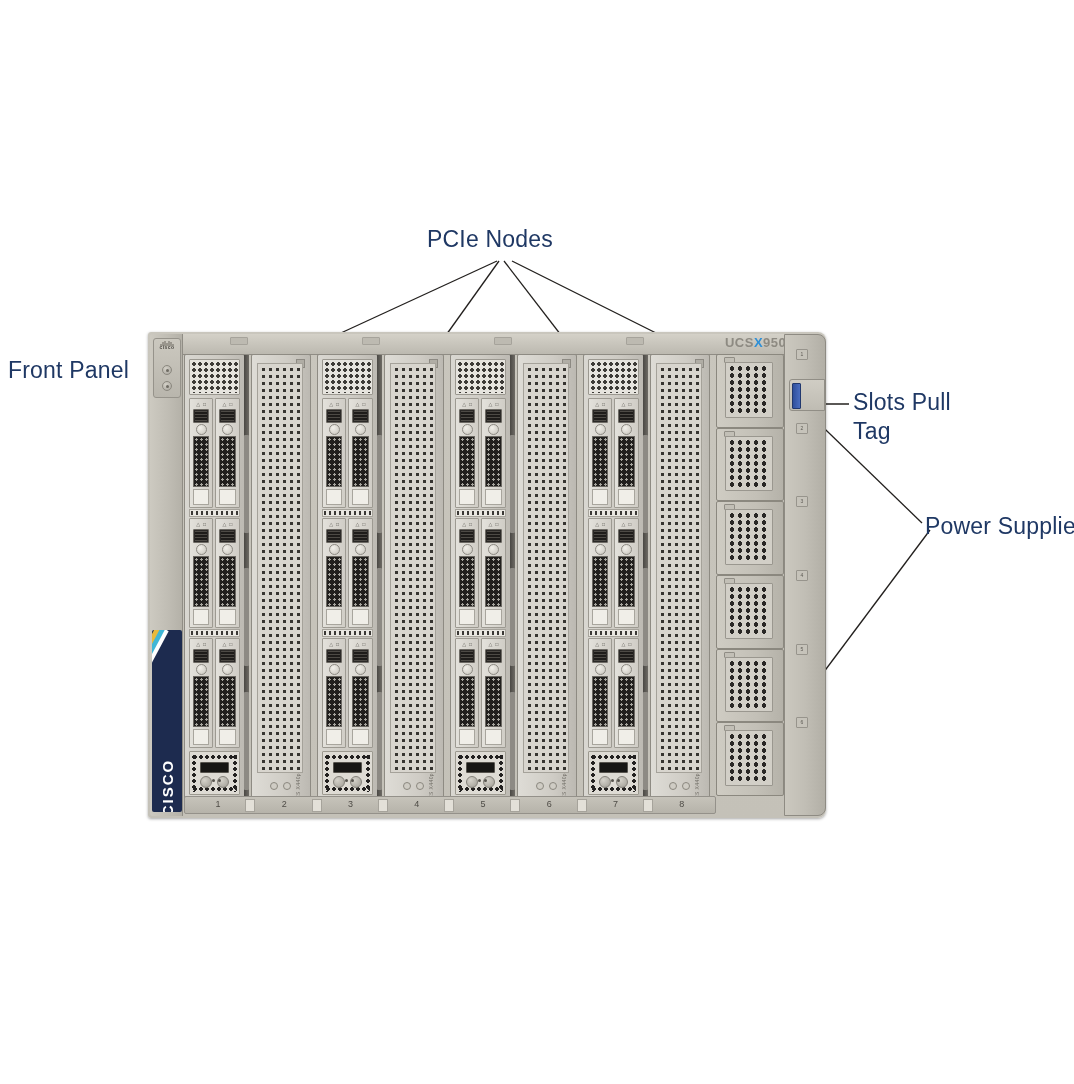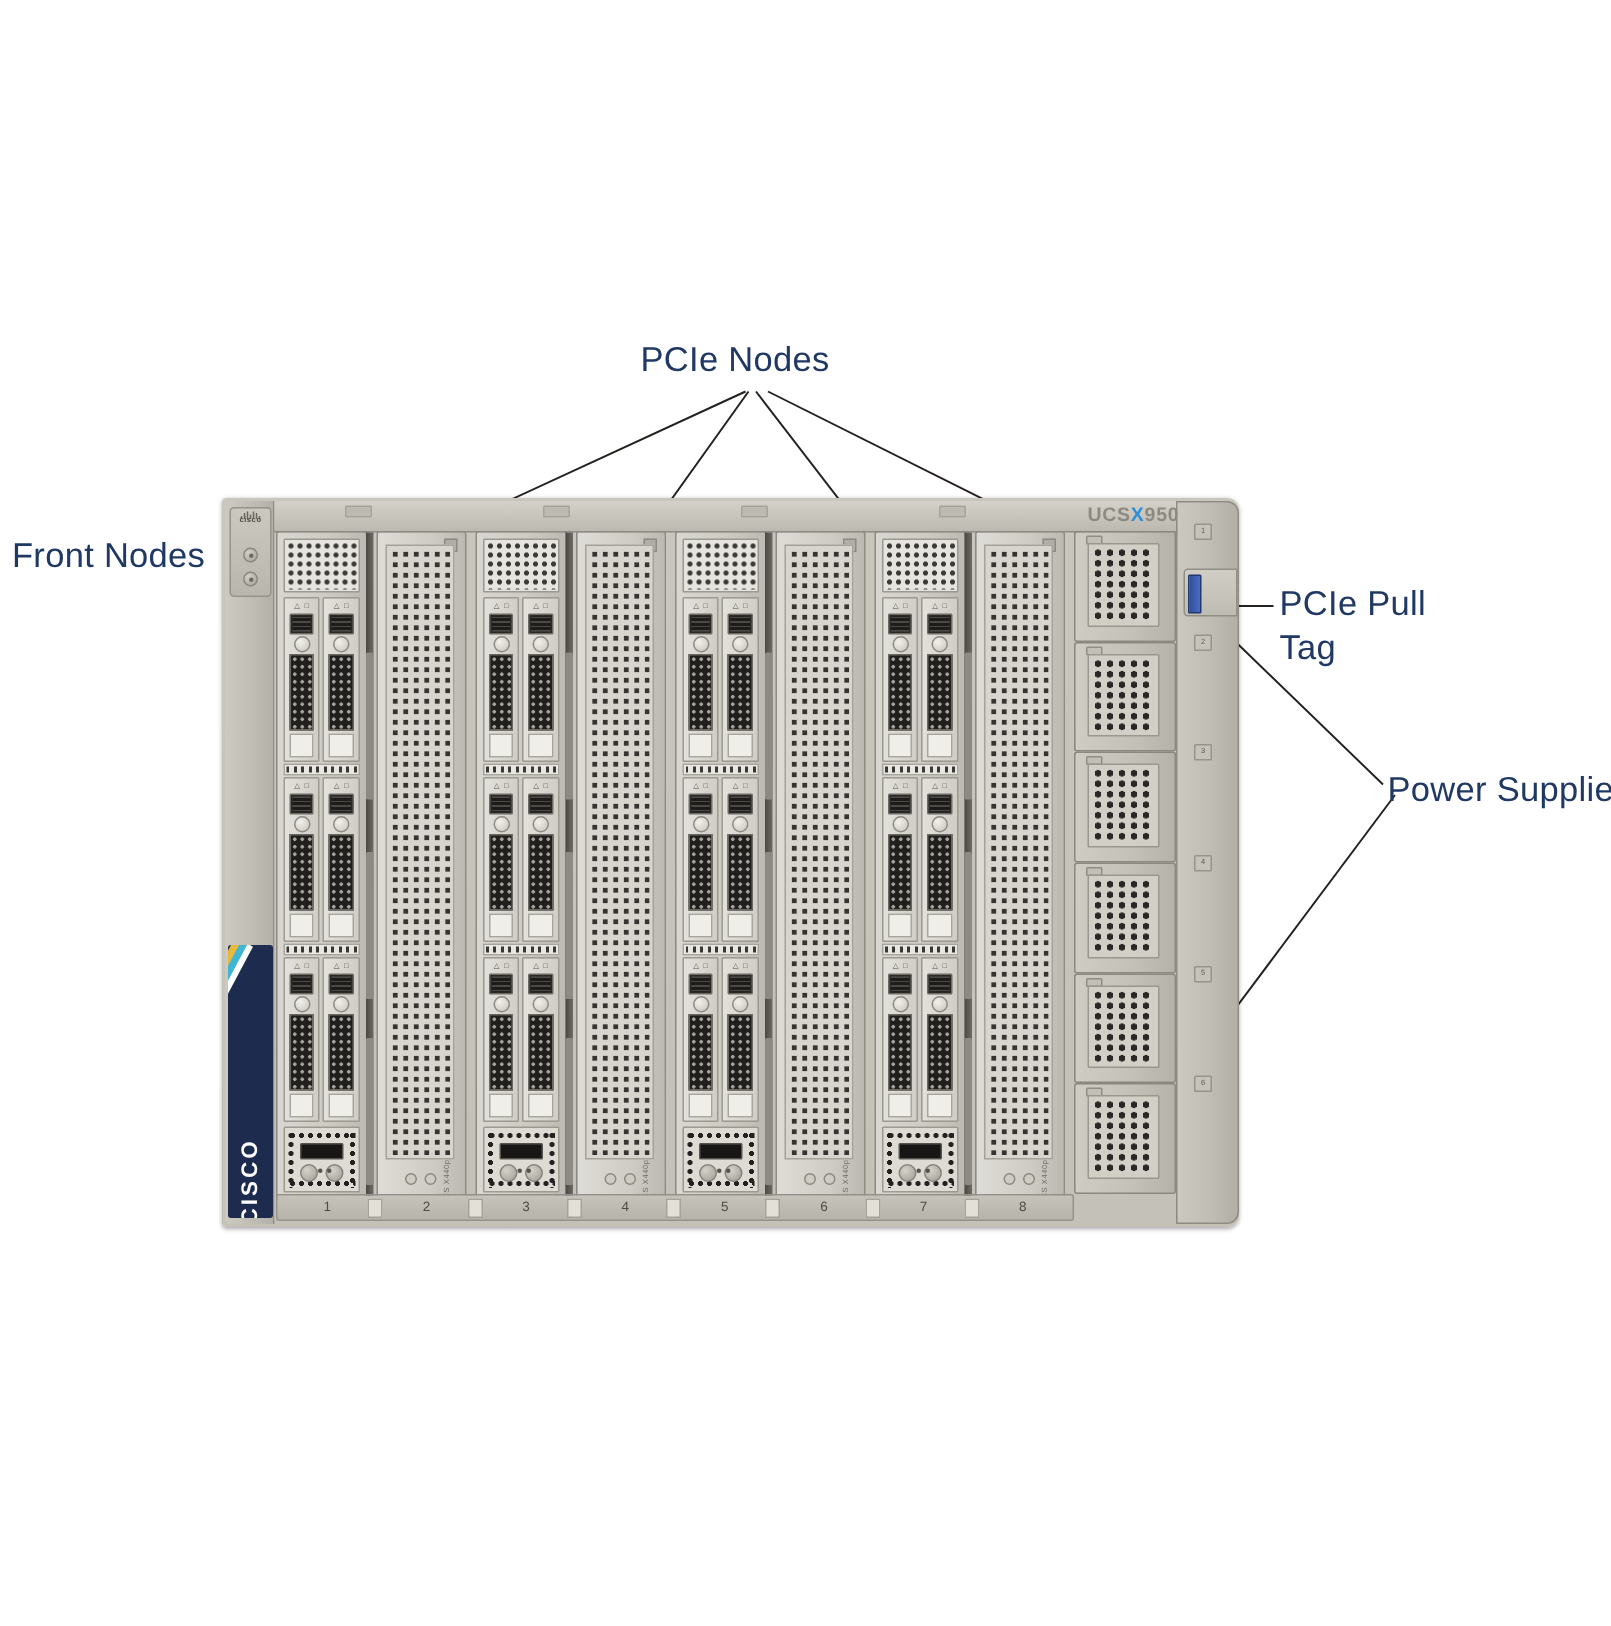--- a/index.html
+++ b/index.html
@@ -215,23 +215,23 @@
       <path d="M504,261 L574,352"></path>
       <path d="M512,261 L702,356"></path>
 
       <path d="M849,404 L800,404"></path>
 
       <path d="M922,523 L766,372"></path>
       <path d="M930,530 L767,748"></path>
     </g>
   </svg>
 
-  <div class="callout" id="lbl-front-panel">Front Nodes</div>
+  <div class="callout" id="lbl-front-panel">Front Panel</div>
   <div class="callout" id="lbl-pcie">PCIe Nodes</div>
-  <div class="callout" id="lbl-asset">PCIe Pull
+  <div class="callout" id="lbl-asset">Slots Pull
 Tag</div>
   <div class="callout" id="lbl-power">Power Supplies 1 - 6</div>
 
   <div id="chassis">
     <div class="shell"></div>
 
     <div class="toprail">
       <div class="notch" style="left:60px"></div>
       <div class="notch" style="left:192px"></div>
       <div class="notch" style="left:324px"></div>

